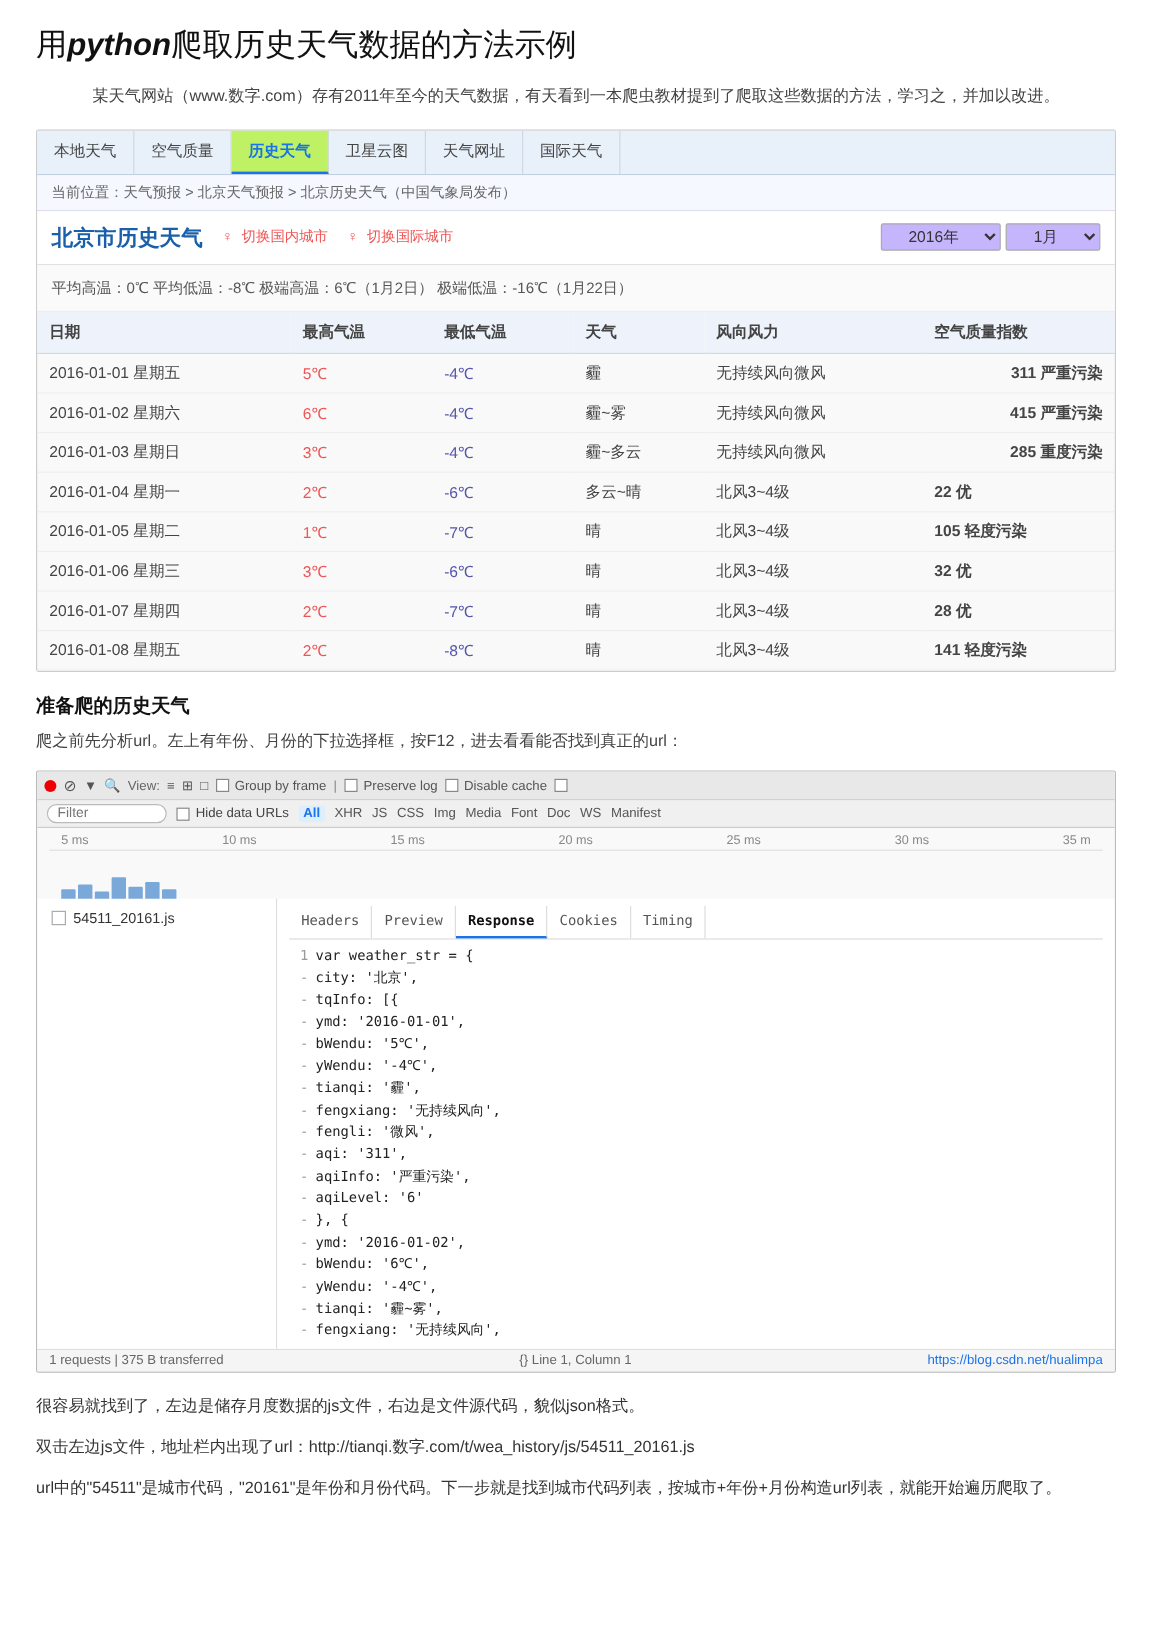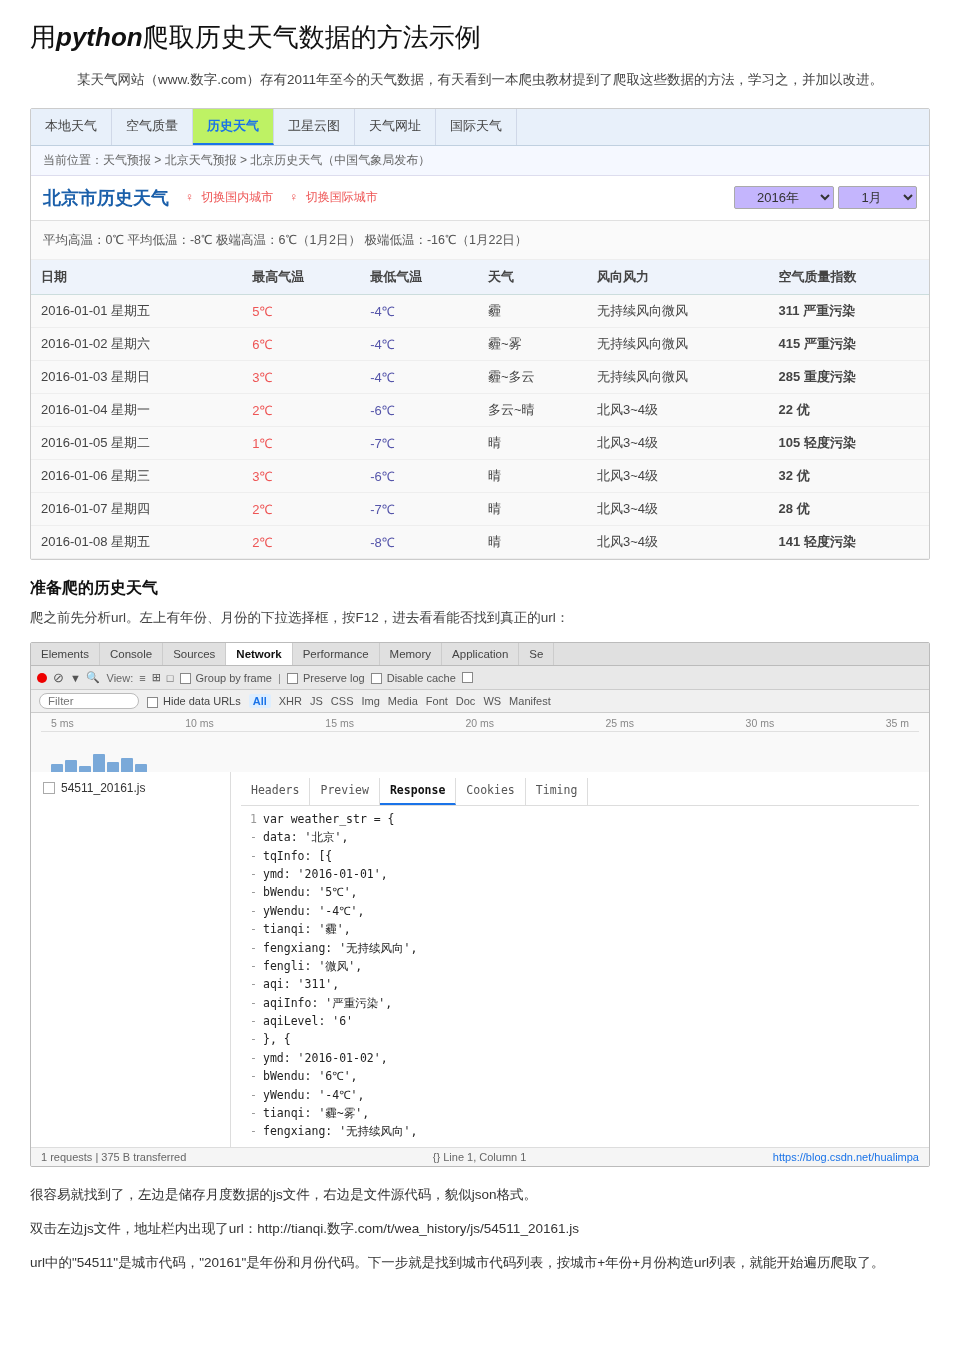--- a/index.html
+++ b/index.html
@@ -112,21 +112,21 @@
       text-align: left;
       border-bottom: 1px solid #cdd;
       color: #444;
       font-weight: bold;
     }
     .weather-table td {
       padding: 7px 10px;
       border-bottom: 1px solid #eee;
       color: #444;
     }
-    .aqi-red { color: #cc0000; font-weight: bold; }
+    .aqi-red { color: #cc0000; font-weight: bold; text-align: right; }
     .aqi-green { color: #009900; font-weight: bold; }
     .aqi-yellow { color: #ccaa00; font-weight: bold; }
 
     
     .section-title {
       font-size: 16px;
       font-weight: bold;
       color: #111;
       margin: 18px 0 8px 0;
     }
@@ -419,30 +419,20 @@
   </tr>
       </tbody>
   </table>
 </div>
 
 <div class="section-title">准备爬的历史天气</div>
 <div class="section-desc">爬之前先分析url。左上有年份、月份的下拉选择框，按F12，进去看看能否找到真正的url：</div>
 
 <div class="devtools">
 
-  <div class="devtools-tabs">
-    <div class="devtools-tab">Elements</div>
-    <div class="devtools-tab">Console</div>
-    <div class="devtools-tab">Sources</div>
-    <div class="devtools-tab active">Network</div>
-    <div class="devtools-tab">Performance</div>
-    <div class="devtools-tab">Memory</div>
-    <div class="devtools-tab">Application</div>
-    <div class="devtools-tab">Se</div>
-  </div>
 
   <div class="devtools-toolbar">
     <span class="circle-red"></span>
     <span style="font-size:13px; cursor:pointer; color:#555;">⊘</span>
     <span style="font-size:11px; color:#555;">▼</span>
     <span style="font-size:11px; color:#555;">🔍</span>
     <span style="font-size:11px; color:#666;">View:</span>
     <span style="font-size:11px; color:#555;">≡</span>
     <span style="font-size:11px; color:#555;">⊞</span>
     <span style="font-size:11px; color:#555;">□</span>
@@ -516,21 +506,21 @@
         <div class="devtools-tab-inner">Cookies</div>
         <div class="devtools-tab-inner">Timing</div>
       </div>
       <div id="code-container">
           <div class="code-line">
             <span class="code-num">1</span>
             <span class="code-text">var weather_str = {</span>
           </div>
           <div class="code-line">
             <span class="code-num">-</span>
-            <span class="code-text">    data: '北京',</span>
+            <span class="code-text">    city: '北京',</span>
           </div>
           <div class="code-line">
             <span class="code-num">-</span>
             <span class="code-text">    tqInfo: [{</span>
           </div>
           <div class="code-line">
             <span class="code-num">-</span>
             <span class="code-text">        ymd: '2016-01-01',</span>
           </div>
           <div class="code-line">

